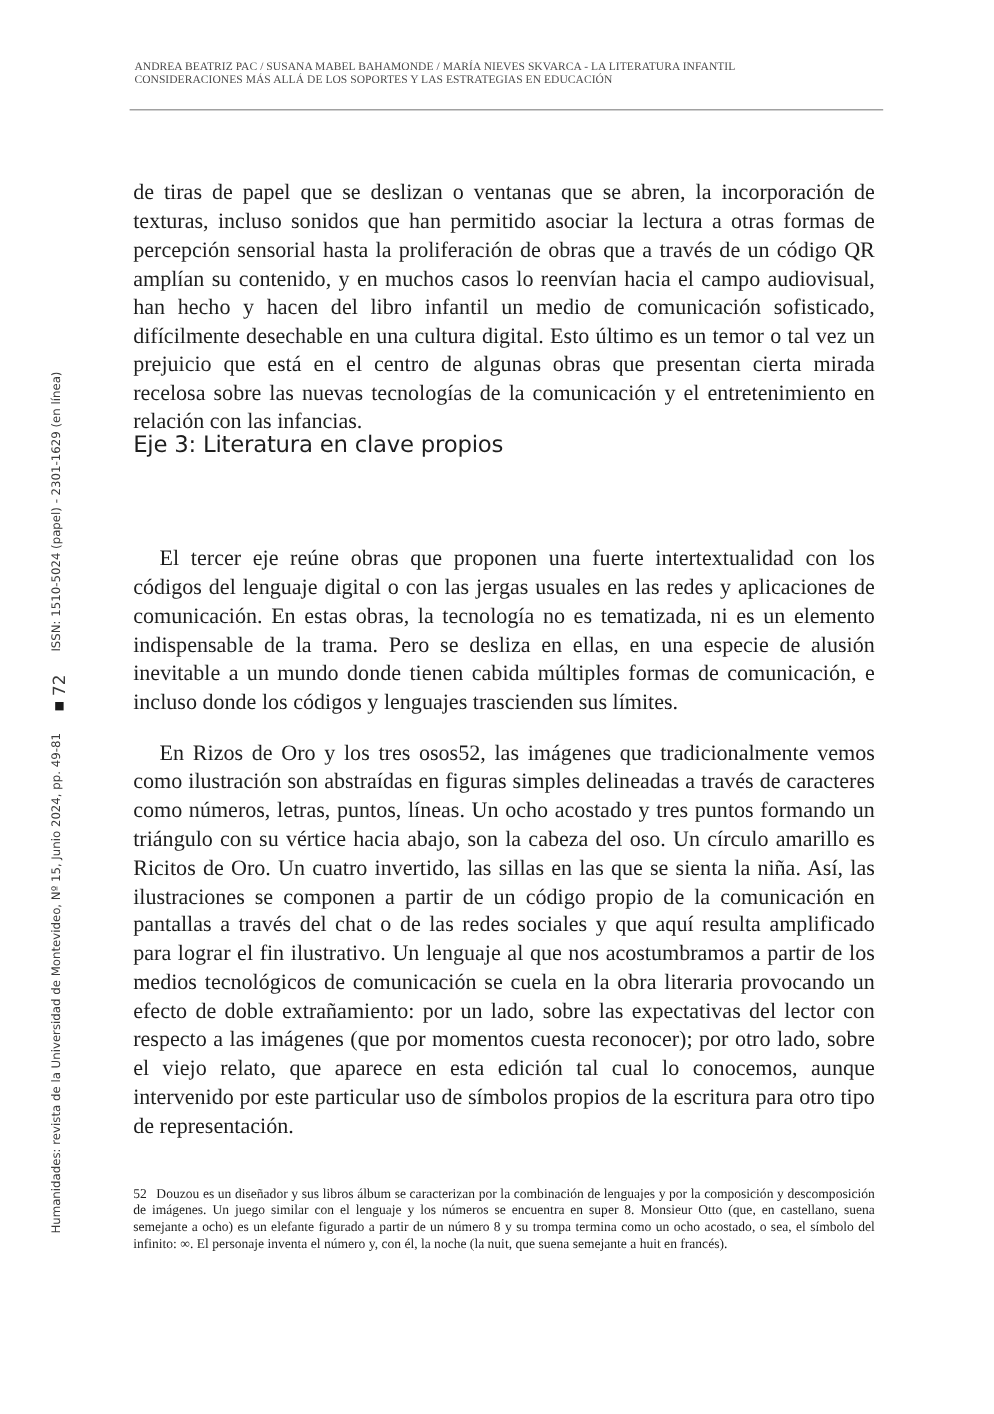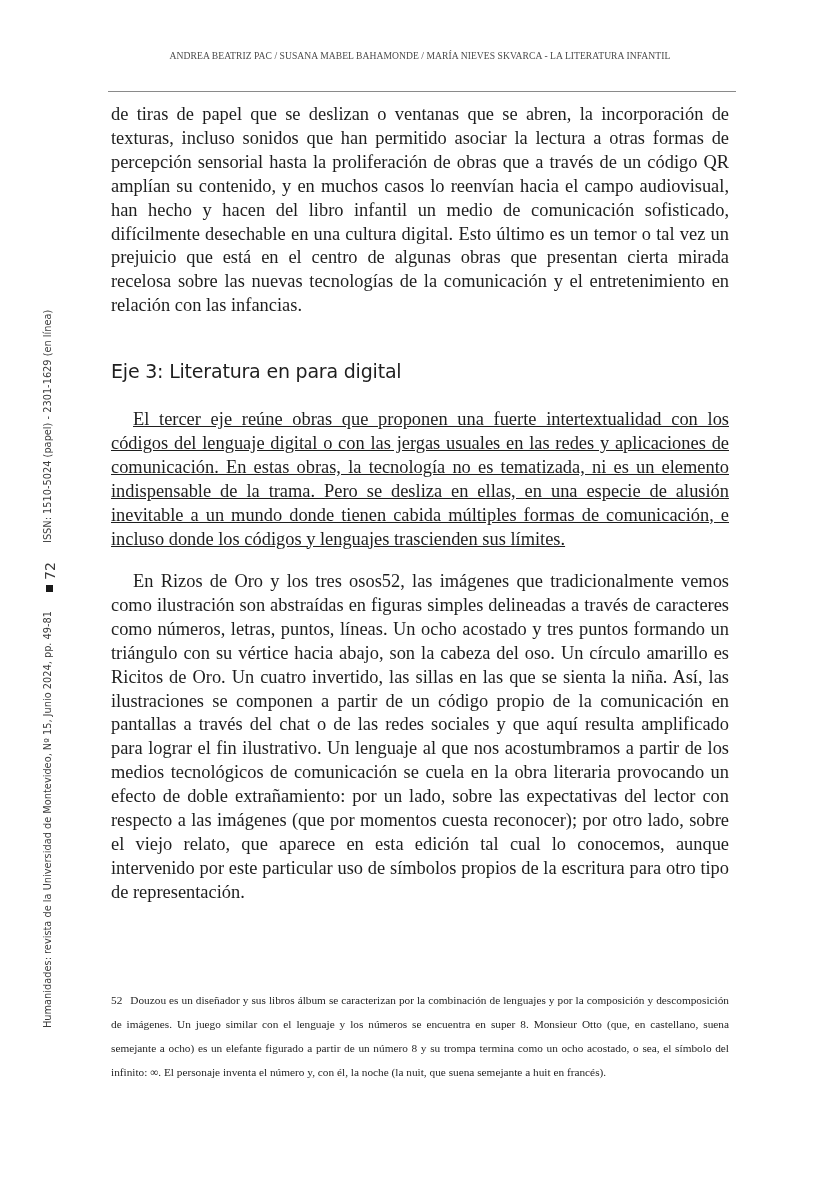--- a/index.html
+++ b/index.html
@@ -13,21 +13,21 @@
       position: relative;
       overflow: hidden;
       color: #1e1e1e;
       font-family: "Liberation Serif", "DejaVu Serif", serif;
     }
     .running-header {
       position: absolute;
       left: 112px;
       top: 50px;
       width: 616px;
-      text-align: center;
+      text-align: left;
       font-size: 9.6px;
       line-height: 11.2px;
       color: #4a4a4a;
       letter-spacing: 0.05px;
       text-transform: uppercase;
     }
     .running-header div { white-space: nowrap; }
     .header-rule {
       position: absolute;
       left: 108px;
@@ -85,73 +85,75 @@
       white-space: nowrap;
     }
     .body-text {
       position: absolute;
       left: 111px;
       width: 618px;
       font-size: 18.4px;
       line-height: 23.9px;
       text-align: justify;
       color: #1e1e1e;
+      margin-top: 46px;
     }
     .body-text p {
       margin: 0;
     }
     .p-indent { text-indent: 22px; }
     .para-1 { top: 103px; }
     .section-heading {
       position: absolute;
       left: 111px;
       top: 360px;
       font-family: "DejaVu Sans", "Liberation Sans", sans-serif;
       font-size: 19px;
       color: #1e1e1e;
       letter-spacing: -0.2px;
     }
-    .para-2 { top: 408px; text-decoration: underline; }
+    .para-2 { top: 408px; }
     .para-3 { top: 570px; }
     .italic { }
     .footnotes {
       position: absolute;
       left: 111px;
       top: 988px;
       width: 618px;
       font-size: 11.3px;
-      line-height: 24px;
+      line-height: 14px;
       text-align: justify;
       color: #1e1e1e;
     }
     .footnote-num {
       display: inline-block;
       margin-right: 8px;
     }
   </style>
 </head>
 <body>
 
 <div class="running-header">
   <div>ANDREA BEATRIZ PAC / SUSANA MABEL BAHAMONDE  / MARÍA NIEVES SKVARCA - LA LITERATURA INFANTIL</div>
+  <div>CONSIDERACIONES MÁS ALLÁ DE LOS SOPORTES Y LAS ESTRATEGIAS EN EDUCACIÓN</div>
 </div>
 <div class="header-rule"></div>
 
 <div class="side-margin">
   <div class="issn-vertical">ISSN: 1510-5024 (papel) - 2301-1629 (en línea)</div>
   <div class="page-number">72</div>
   <div class="page-number-block"></div>
   <div class="journal-vertical">Humanidades: revista de la Universidad de Montevideo, Nº 15, Junio 2024, pp. 49-81</div>
 </div>
 
 <div class="body-text para-1">
   <p>de tiras de papel que se deslizan o ventanas que se abren, la incorporación de texturas, incluso sonidos que han permitido asociar la lectura a otras formas de percepción sensorial hasta la proliferación de obras que a través de un código QR amplían su contenido, y en muchos casos lo reenvían hacia el campo audiovisual, han hecho y hacen del libro infantil un medio de comunicación sofisticado, difícilmente desechable en una cultura digital. Esto último es un temor o tal vez un prejuicio que está en el centro de algunas obras que presentan cierta mirada recelosa sobre las nuevas tecnologías de la comunicación y el entretenimiento en relación con las infancias.</p>
 </div>
 
-<div class="section-heading">Eje 3: Literatura en para digital</div>
+<div class="section-heading">Eje 3: Literatura en clave propios</div>
 
 <div class="body-text para-2">
   <p class="p-indent">El tercer eje reúne obras que proponen una fuerte intertextualidad con los códigos del lenguaje digital o con las jergas usuales en las redes y aplicaciones de comunicación. En estas obras, la tecnología no es tematizada, ni es un elemento indispensable de la trama. Pero se desliza en ellas, en una especie de alusión inevitable a un mundo donde tienen cabida múltiples formas de comunicación, e incluso donde los códigos y lenguajes trascienden sus límites.</p>
 </div>
 
 <div class="body-text para-3">
   <p class="p-indent"><span>En </span><span class="italic">Rizos de Oro y los tres osos</span><span>52</span><span>, las imágenes que tradicionalmente vemos como ilustración son abstraídas en figuras simples delineadas a través de caracteres como números, letras, puntos, líneas. Un ocho acostado y tres puntos formando un triángulo con su vértice hacia abajo, son la cabeza del oso. Un círculo amarillo es Ricitos de Oro. Un cuatro invertido, las sillas en las que se sienta la niña. Así, las ilustraciones se componen a partir de un código propio de la comunicación en pantallas a través del chat o de las redes sociales y que aquí resulta amplificado para lograr el fin ilustrativo. Un lenguaje al que nos acostumbramos a partir de los medios tecnológicos de comunicación se cuela en la obra literaria provocando un efecto de doble extrañamiento: por un lado, sobre las expectativas del lector con respecto a las imágenes (que por momentos cuesta reconocer); por otro lado, sobre el viejo relato, que aparece en esta edición tal cual lo conocemos, aunque intervenido por este particular uso de símbolos propios de la escritura para otro tipo de representación.</span></p>
 </div>
 
 <div class="footnotes">

